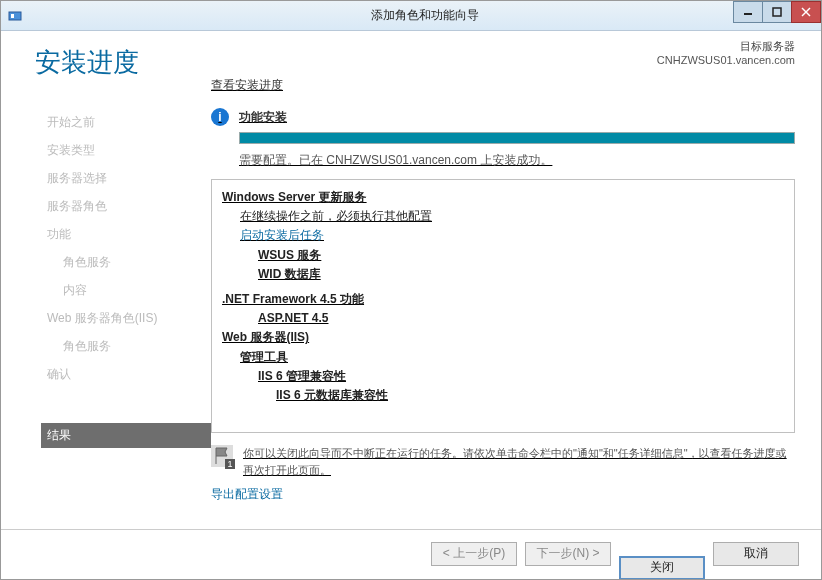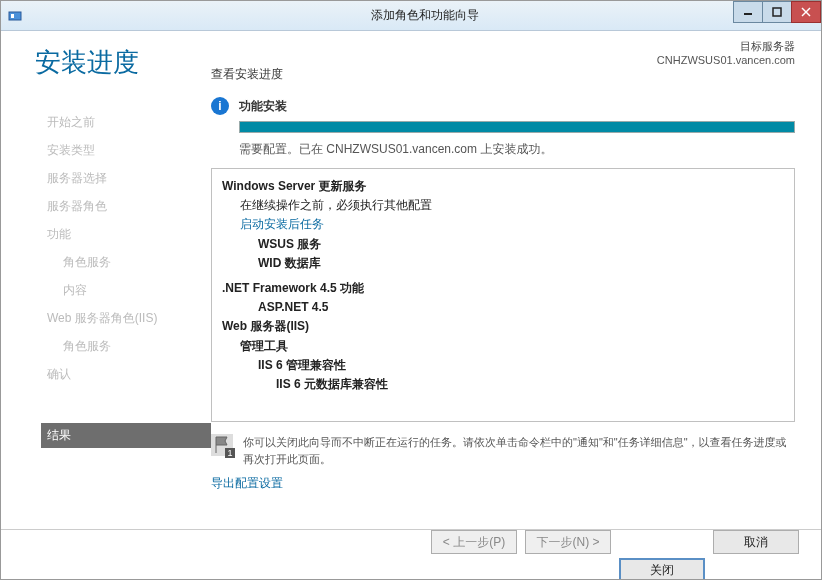--- a/index.html
+++ b/index.html
@@ -15,21 +15,21 @@
 
   .content { display: flex; height: 498px; }
 
   .left { width: 210px; padding: 14px 0 0 34px; }
   .left h1 { font-size: 26px; font-weight: 300; color: #0a6aa1; margin-bottom: 30px; }
   .nav-item { font-size: 12px; color: #bbb; padding: 4px 6px; margin-bottom: 3px; display: block; }
   .nav-item.sub { padding-left: 22px; }
   .nav-item.active { background: #6e6e6e; color: #fff; margin-top: 36px; }
   .nav-items { margin-left: 6px; }
 
-  .right { flex: 1; padding: 16px 26px 0 0; position: relative; }
+  .right { flex: 1; padding: 27px 26px 0 0; position: relative; text-decoration: underline; }
   .dest { position: absolute; right: 26px; top: 8px; text-align: right; font-size: 11px; color: #555; }
   .dest .lbl { color: #444; }
   .section-title { font-size: 12px; color: #333; margin-top: 19px; margin-bottom: 14px; }
 
   .install-row { display: flex; align-items: center; margin-bottom: 6px; }
   .info-icon { width: 18px; height: 18px; border-radius: 50%; background: #1976d2; color: #fff; font-weight: bold; font-size: 12px; display: flex; align-items: center; justify-content: center; margin-right: 10px; }
   .install-label { font-size: 12px; font-weight: bold; color: #333; }
   .progress { height: 12px; border: 1px solid #9aa; background: #008aa5; margin: 2px 0 8px 28px; position: relative; }
   .status-text { font-size: 12px; color: #555; margin-left: 28px; margin-bottom: 10px; }
 
@@ -39,21 +39,21 @@
   .result-box .ind2 { padding-left: 36px; }
   .result-box .ind3 { padding-left: 54px; }
   .result-box .link { color: #0a6aa1; cursor: pointer; }
 
   .flag-row { display: flex; margin-top: 12px; gap: 10px; }
   .flag-icon { width: 22px; height: 22px; background: #ddd; position: relative; flex-shrink: 0; }
   .flag-icon::after { content: "1"; position: absolute; bottom: -2px; right: -2px; background: #555; color: #fff; font-size: 9px; width: 10px; height: 10px; display: flex; align-items: center; justify-content: center; }
   .flag-text { font-size: 11px; color: #555; line-height: 1.5; }
   .export-link { color: #0a6aa1; font-size: 12px; margin-top: 8px; display: inline-block; cursor: pointer; }
 
-  .footer { height: 48px; border-top: 1px solid #ccc; display: flex; align-items: flex-start; justify-content: flex-end; padding-right: 22px; gap: 8px; }
+  .footer { height: 48px; border-top: 1px solid #ccc; display: flex; align-items: center; justify-content: flex-end; padding-right: 22px; gap: 8px; }
   .btn { min-width: 86px; height: 24px; font-size: 12px; border: 1px solid #adadad; background: #efefef; color: #888; }
   .btn.enabled { color: #222; background: #e8e8e8; }
   .btn.primary { border: 2px solid #5a8fc5; color: #222; margin-top: 28px; }
 
   ::-webkit-scrollbar { width: 17px; background: #efefef; }
   ::-webkit-scrollbar-thumb { background: #c8c8c8; border: 1px solid #aaa; }
   ::-webkit-scrollbar-button { background: #efefef; border: 1px solid #aaa; height: 17px; }
 </style>
 </head>
 <body>

